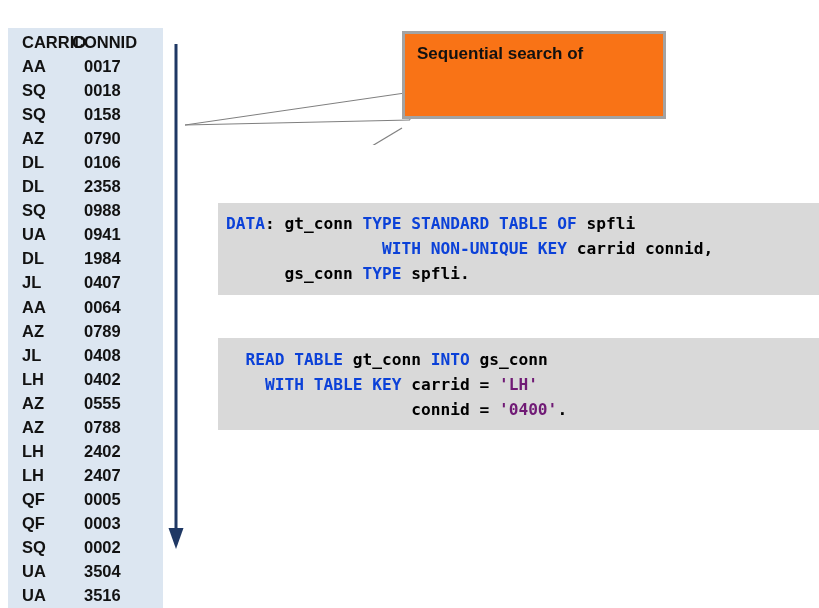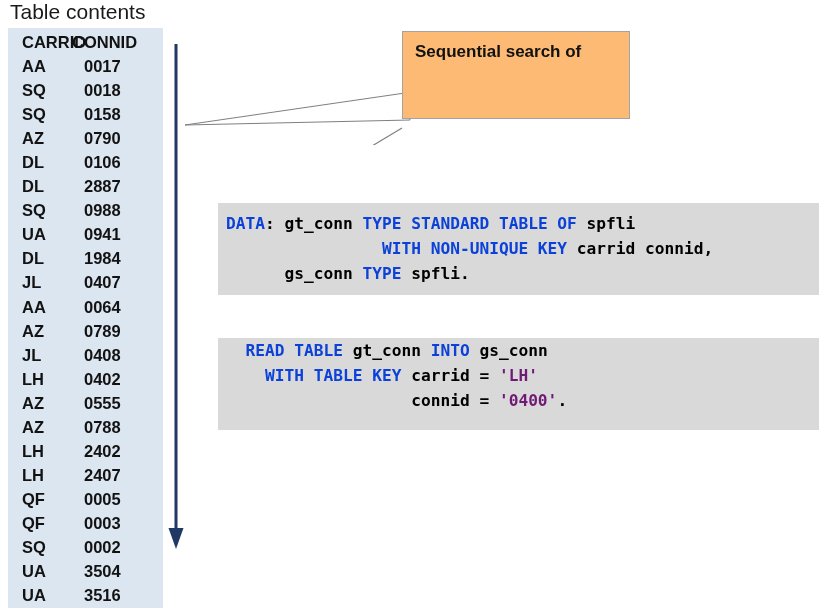--- a/index.html
+++ b/index.html
@@ -70,24 +70,24 @@
     width: 30px;
     height: 510px;
   }
 
   
   #callout-leader { position: absolute; left: 160px; top: 25px; width: 260px; height: 120px; }
   #callout-box {
     position: absolute;
     left: 402px;
     top: 31px;
-    width: 228px;
+    width: 264px;
     height: 88px;
-    background: #fdba74;
-    border: 1px solid #a3a3a3;
+    background: #f97316;
+    border: 3px solid #a3a3a3;
     box-sizing: border-box;
   }
   #callout-text {
     position: absolute;
     left: 12px;
     top: 7px;
     width: 208px;
     font-size: 17px;
     line-height: 26.5px;
     font-weight: bold;
@@ -112,37 +112,37 @@
     width: 601px;
     height: 92px;
     padding-top: 8px;
     box-sizing: border-box;
   }
   #code-block-2 {
     left: 218px;
     top: 338px;
     width: 601px;
     height: 92px;
+    padding-top: 9px;
     box-sizing: border-box;
   }
   .code-line {
     display: block;
     padding-left: 8px;
     height: 25px;
   }
   .kw  { color: #0b41d8; }
   .lit { color: #701a75; }
   .pl  { color: #000000; }
 </style>
 </head>
 <body>
 
 <div id="canvas">
 
-  <div id="table-title">Table contents</div>
 
   <div id="table-panel">
     <div class="tbl-row" id="tbl-header" style="top:2px;">
       <span class="c-carrid">CARRID</span>
       <span class="c-connid">CONNID</span>
     </div>
     <div id="table-rows">
         <div class="tbl-row" style="top: 26px;">
           <span class="c-carrid">AA</span>
           <span class="c-connid">0017</span>
@@ -158,21 +158,21 @@
         <div class="tbl-row" style="top: 98.15px;">
           <span class="c-carrid">AZ</span>
           <span class="c-connid">0790</span>
         </div>
         <div class="tbl-row" style="top: 122.2px;">
           <span class="c-carrid">DL</span>
           <span class="c-connid">0106</span>
         </div>
         <div class="tbl-row" style="top: 146.25px;">
           <span class="c-carrid">DL</span>
-          <span class="c-connid">2887</span>
+          <span class="c-connid">2358</span>
         </div>
         <div class="tbl-row" style="top: 170.3px;">
           <span class="c-carrid">SQ</span>
           <span class="c-connid">0988</span>
         </div>
         <div class="tbl-row" style="top: 194.35px;">
           <span class="c-carrid">UA</span>
           <span class="c-connid">0941</span>
         </div>
         <div class="tbl-row" style="top: 218.4px;">

